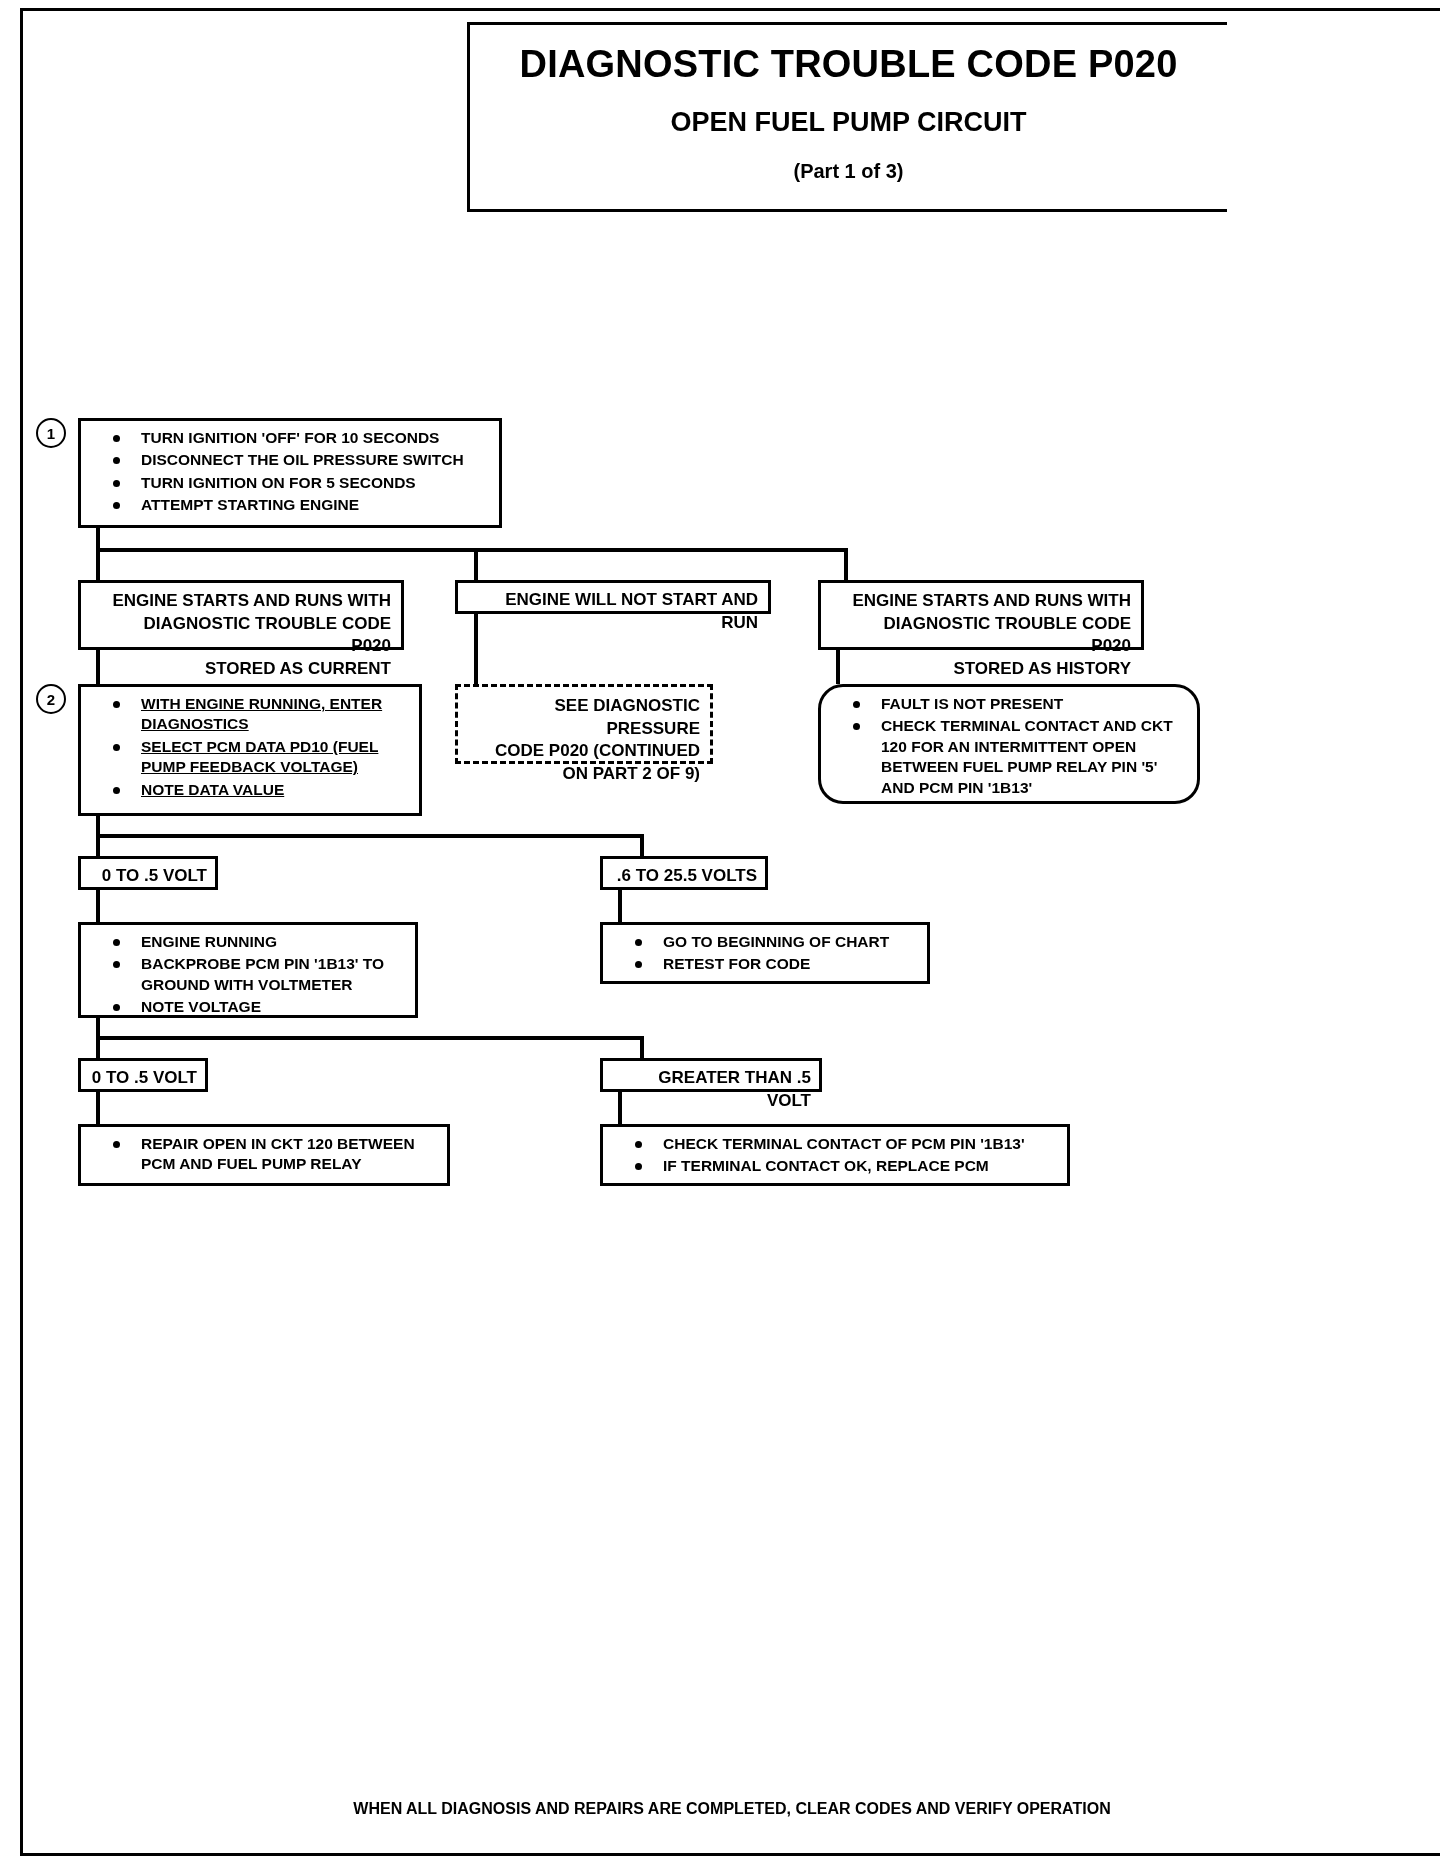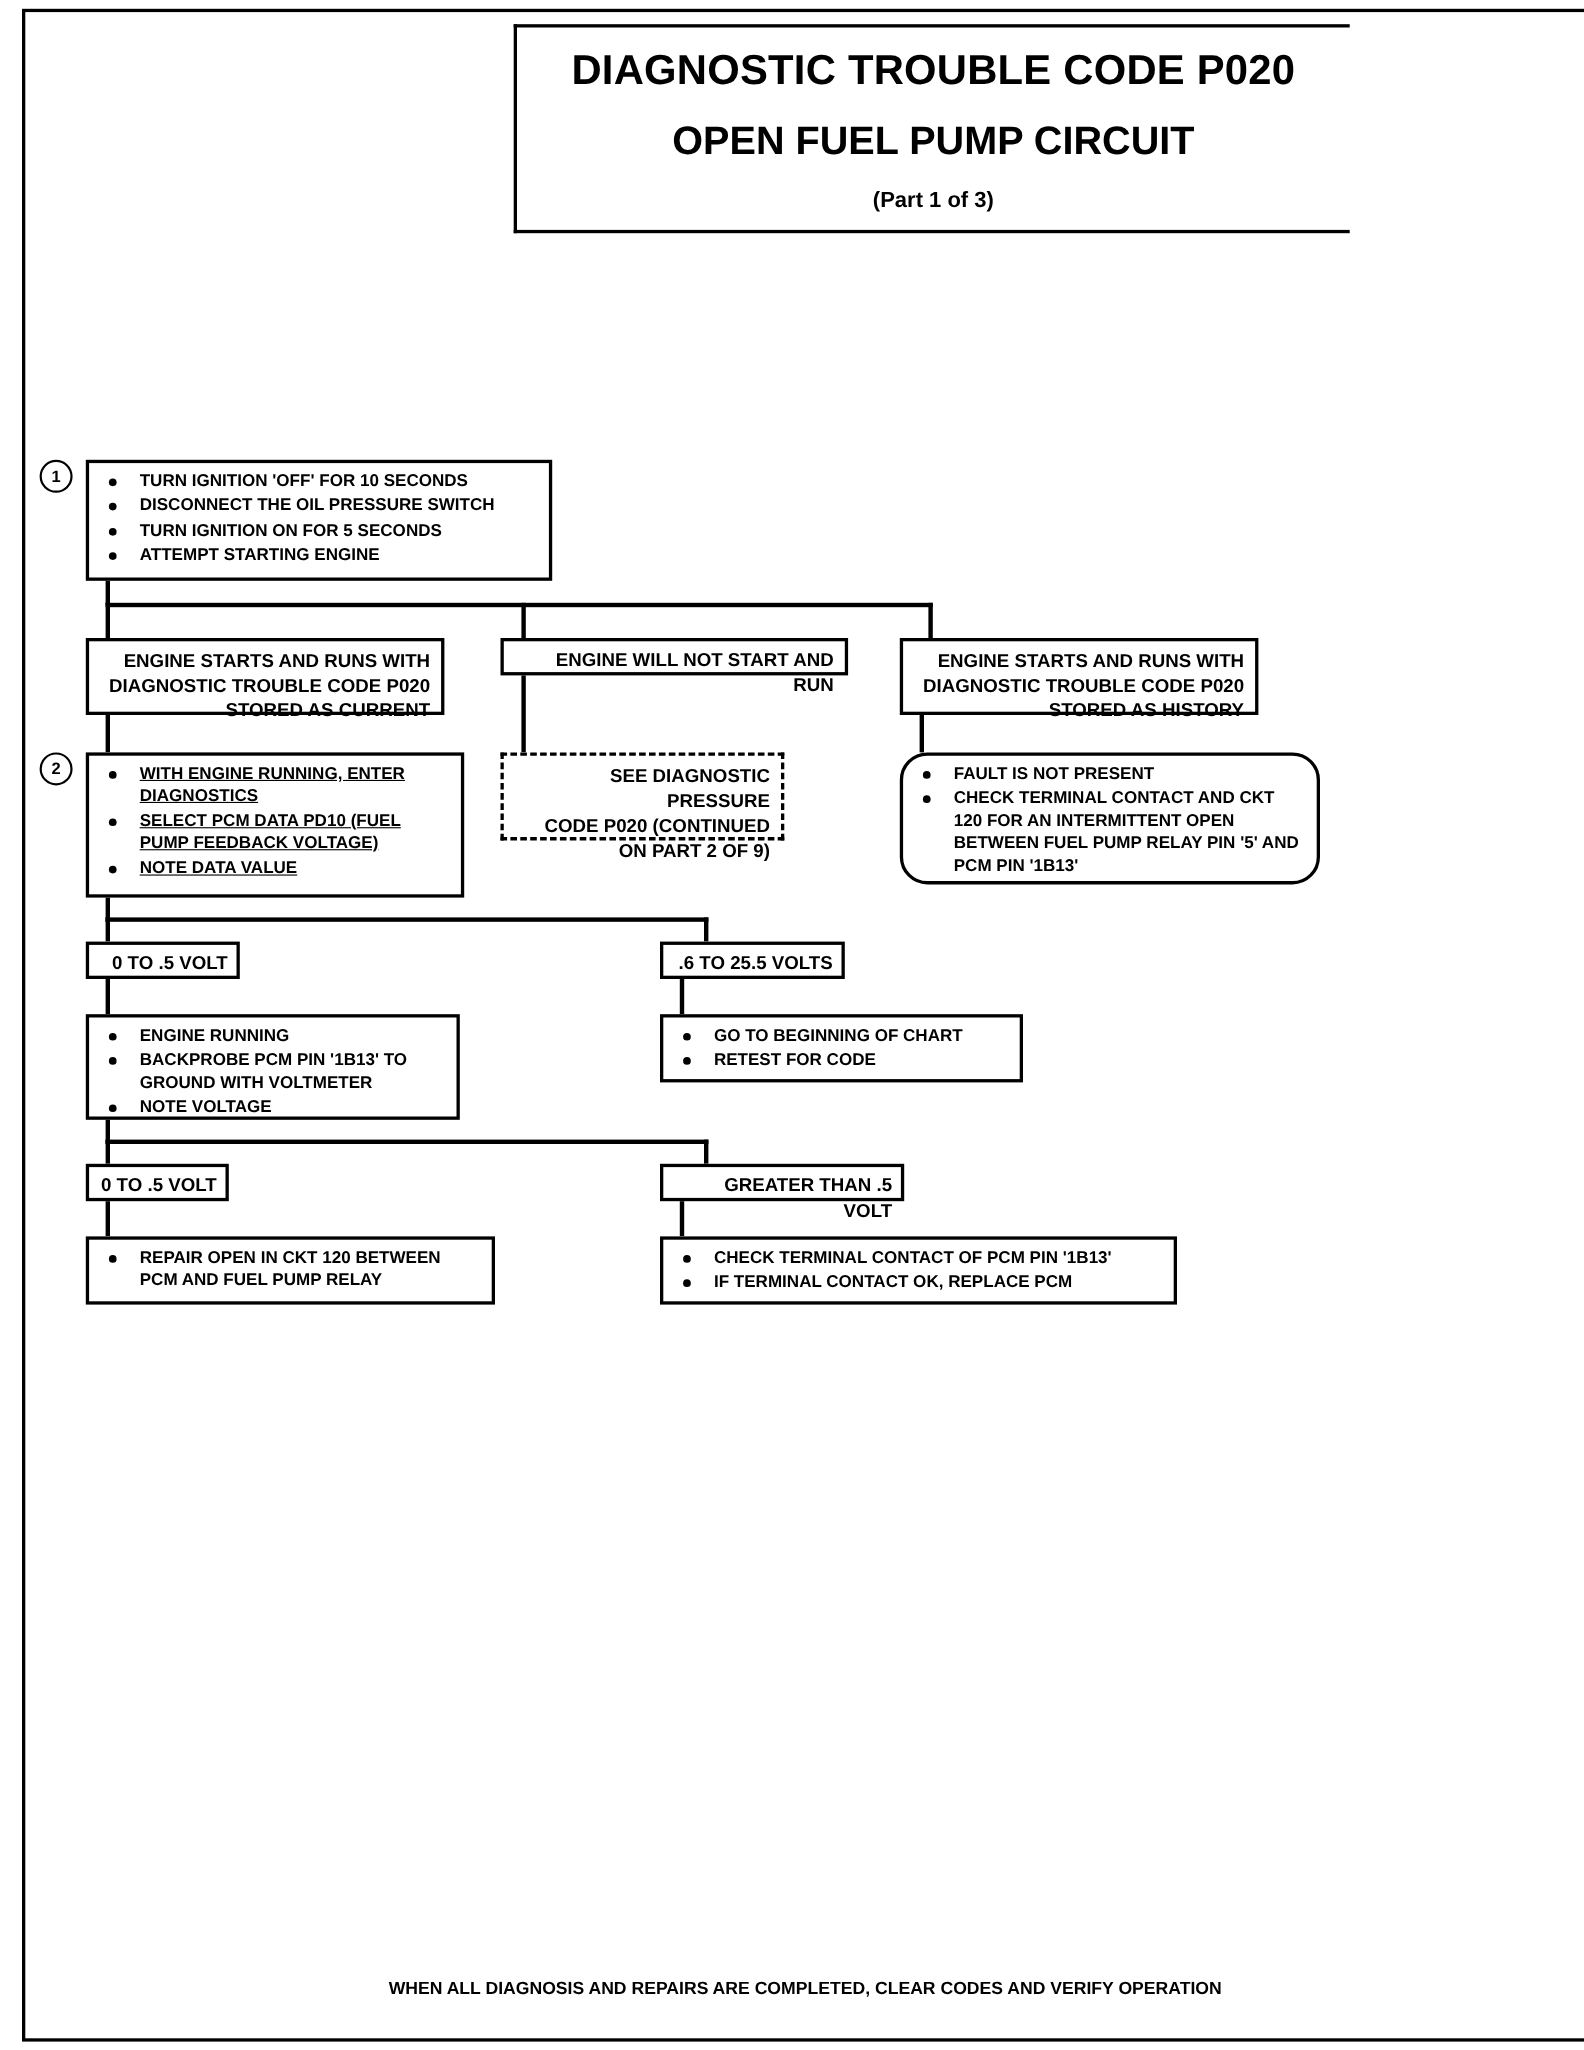--- a/index.html
+++ b/index.html
@@ -27,32 +27,32 @@
     border:3px solid #000; border-right:none; box-sizing:border-box;
     background:#fff;
     display:flex; flex-direction:column; align-items:center;
     padding-top:20px;
   }
   .title-main {
     font-size:38px; font-weight:bold; letter-spacing:0.2px;
     white-space:nowrap; line-height:1.05;
   }
   .title-sub {
-    font-size:36px; font-weight:bold; margin-top:22px; white-space:nowrap;
+    font-size:27px; font-weight:bold; margin-top:22px; white-space:nowrap;
   }
   .title-part {
     font-size:20px; font-weight:bold; margin-top:22px; white-space:nowrap;
   }
 
   
   .box {
     position:absolute; box-sizing:border-box;
     border:3px solid #000; background:#fff;
     font-size:15.5px; font-weight:bold; line-height:1.33;
-    padding:7px 10px 7px 10px;
+    padding:7px 10px 7px 24px;
   }
   .box.dashed { border:3px dashed #000; }
   .box.center { text-align:center; }
 
   
   ul.bullets { list-style:none; margin:0; padding:0; }
   ul.bullets li {
     position:relative; padding-left:36px; margin:0 0 2px 0;
     font-size:15.5px; font-weight:bold; line-height:1.32;
   }

